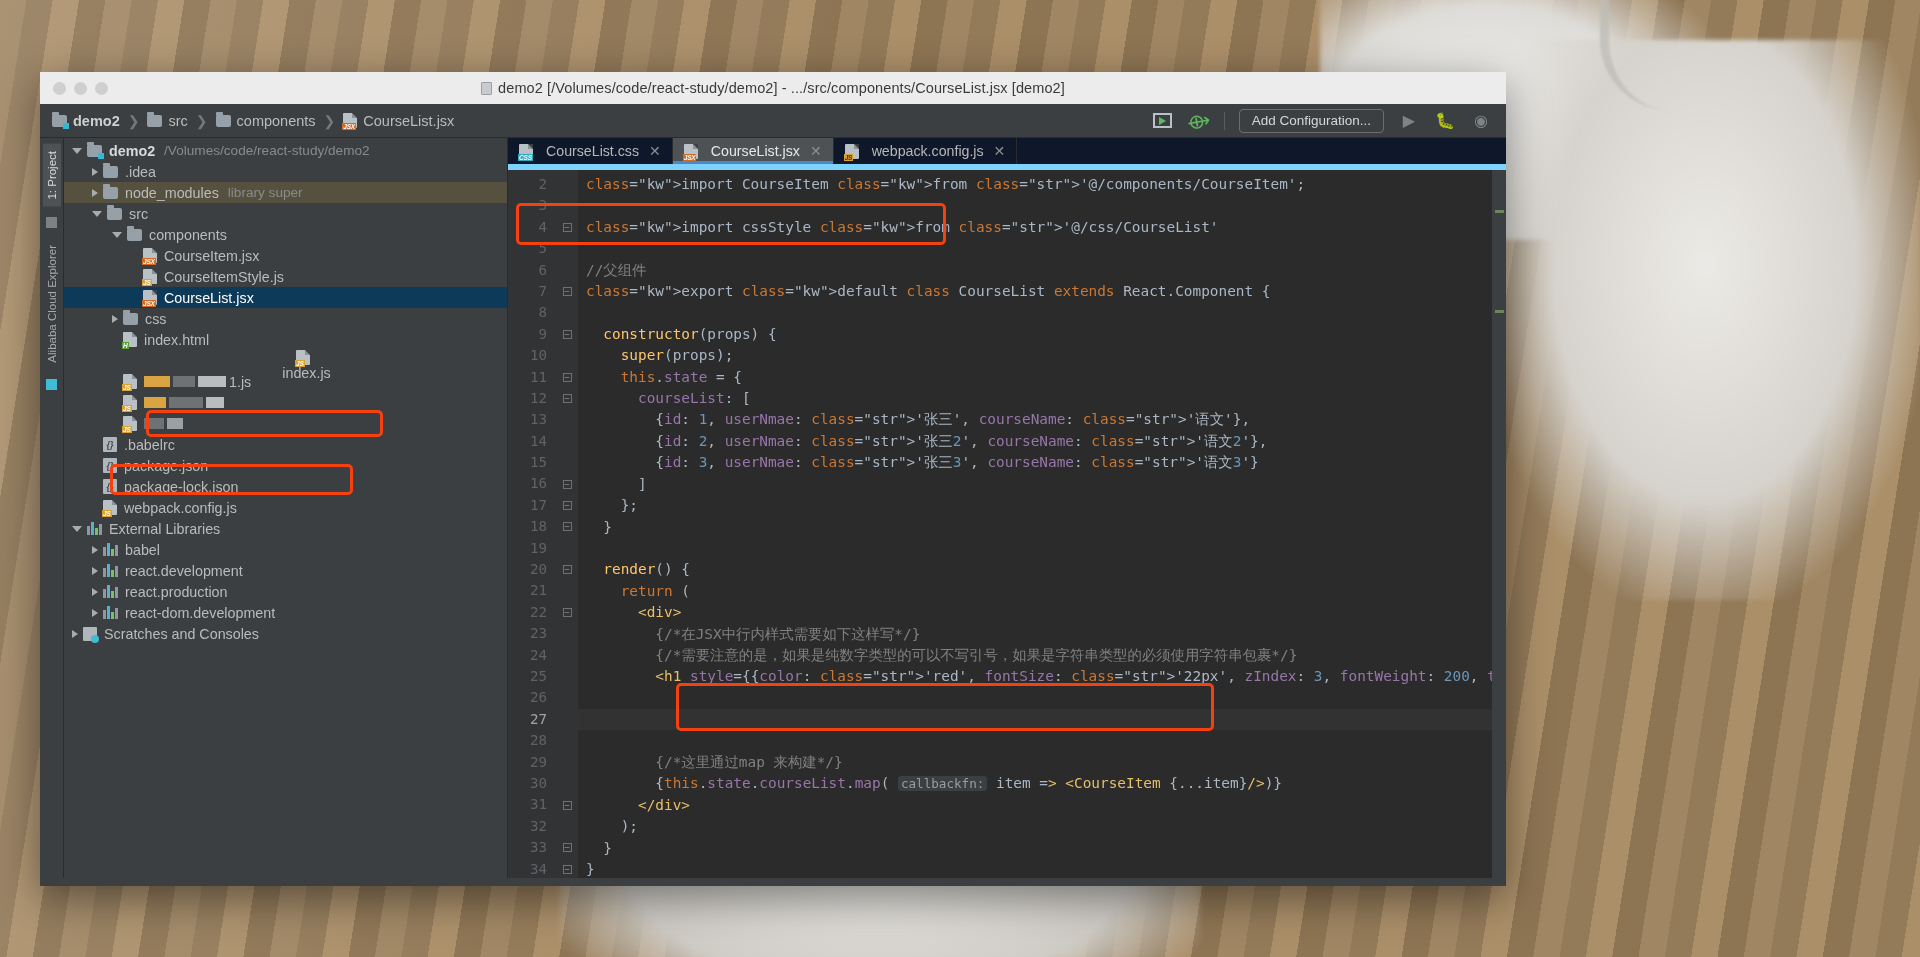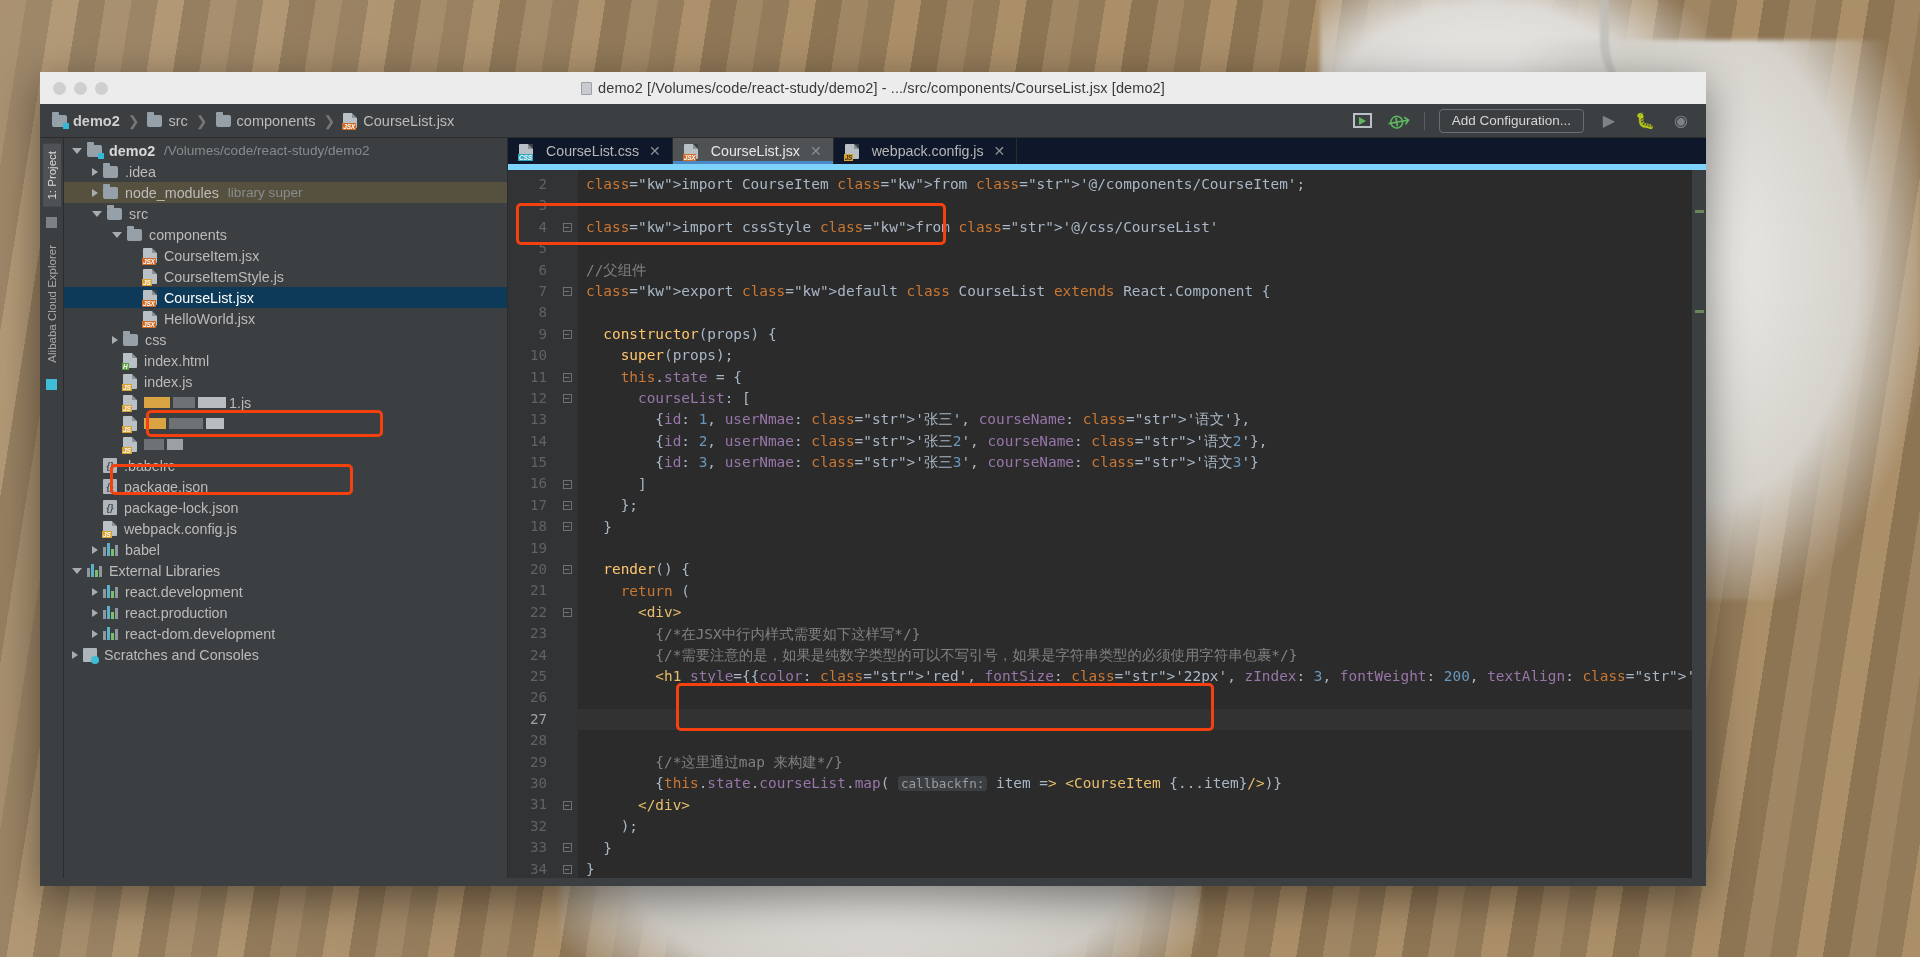--- a/index.html
+++ b/index.html
@@ -39,21 +39,21 @@
   }
   #desk-cable {
     position:absolute; left:1600px; top:-10px; width:150px; height:120px;
     border-left:9px solid rgba(190,188,184,.75);
     border-bottom-left-radius:70px;
     filter:blur(1px);
   }
 
   
   #ide-window {
-    position:absolute; left:40px; top:72px; width:1666px; height:814px;
+    position:absolute; left:40px; top:72px; width:1466px; height:814px;
     background:#3c3f41;
     box-shadow:0 12px 40px rgba(0,0,0,.45);
     display:flex; flex-direction:column;
     font-size:13px;
   }
 
   
   #title-bar {
     height:32px; background:#ececec; position:relative;
     display:flex; align-items:center; flex:0 0 32px;
@@ -347,40 +347,33 @@
             </i>
             <span style="">CourseItemStyle.js</span>
           </div>
           <div class="row sel" style="padding-left: 68px;">
             <i class="arrow none"></i>
             <i class="tfile">
               <b class="badge jsx">JSX</b>
             </i>
             <span style="">CourseList.jsx</span>
           </div>
-          <div class="row" style="padding-left: 68px;">
-            <i class="arrow none"></i>
-            <i class="tfile">
-              <b class="badge jsx">JSX</b>
-            </i>
-            <span style="">HelloWorld.jsx</span>
-          </div>
           <div class="row" style="padding-left: 48px;">
             <i class="arrow"></i>
             <i class="tf"></i>
             <span style="">css</span>
           </div>
           <div class="row" style="padding-left: 48px;">
             <i class="arrow none"></i>
             <i class="tfile">
               <b class="badge h">H</b>
             </i>
             <span style="">index.html</span>
           </div>
-          <div class="row" style="padding-left: 48px;">
+          <div class="row" style="padding-left: 48px; flex-direction: column;">
             <i class="arrow none"></i>
             <i class="tfile">
               <b class="badge js">JS</b>
             </i>
             <span style="">index.js</span>
           </div>
           <div class="row" style="padding-left: 48px;">
             <i class="arrow none"></i>
             <i class="tfile">
               <b class="badge js">JS</b>
@@ -430,39 +423,39 @@
             <i class="jsonico">{}</i>
             <span style="">package-lock.json</span>
           </div>
           <div class="row" style="padding-left: 28px;">
             <i class="arrow none"></i>
             <i class="tfile">
               <b class="badge js">JS</b>
             </i>
             <span style="">webpack.config.js</span>
           </div>
-          <div class="row" style="padding-left: 28px;">
-            <i class="arrow"></i>
-            <i class="libico">
-              <i></i>
-              <i></i>
-              <i></i>
-              <i></i>
-            </i>
-            <span style="">babel</span>
-          </div>
           <div class="row" style="padding-left: 8px;">
             <i class="arrow open"></i>
             <i class="libico">
               <i></i>
               <i></i>
               <i></i>
               <i></i>
             </i>
             <span style="">External Libraries</span>
+          </div>
+          <div class="row" style="padding-left: 28px;">
+            <i class="arrow"></i>
+            <i class="libico">
+              <i></i>
+              <i></i>
+              <i></i>
+              <i></i>
+            </i>
+            <span style="">babel</span>
           </div>
           <div class="row" style="padding-left: 28px;">
             <i class="arrow"></i>
             <i class="libico">
               <i></i>
               <i></i>
               <i></i>
               <i></i>
             </i>
             <span style="">react.development</span>

